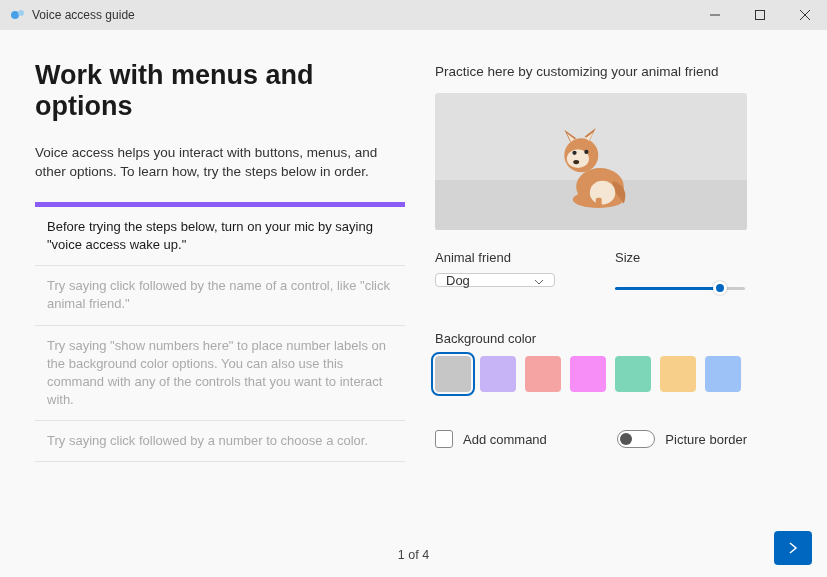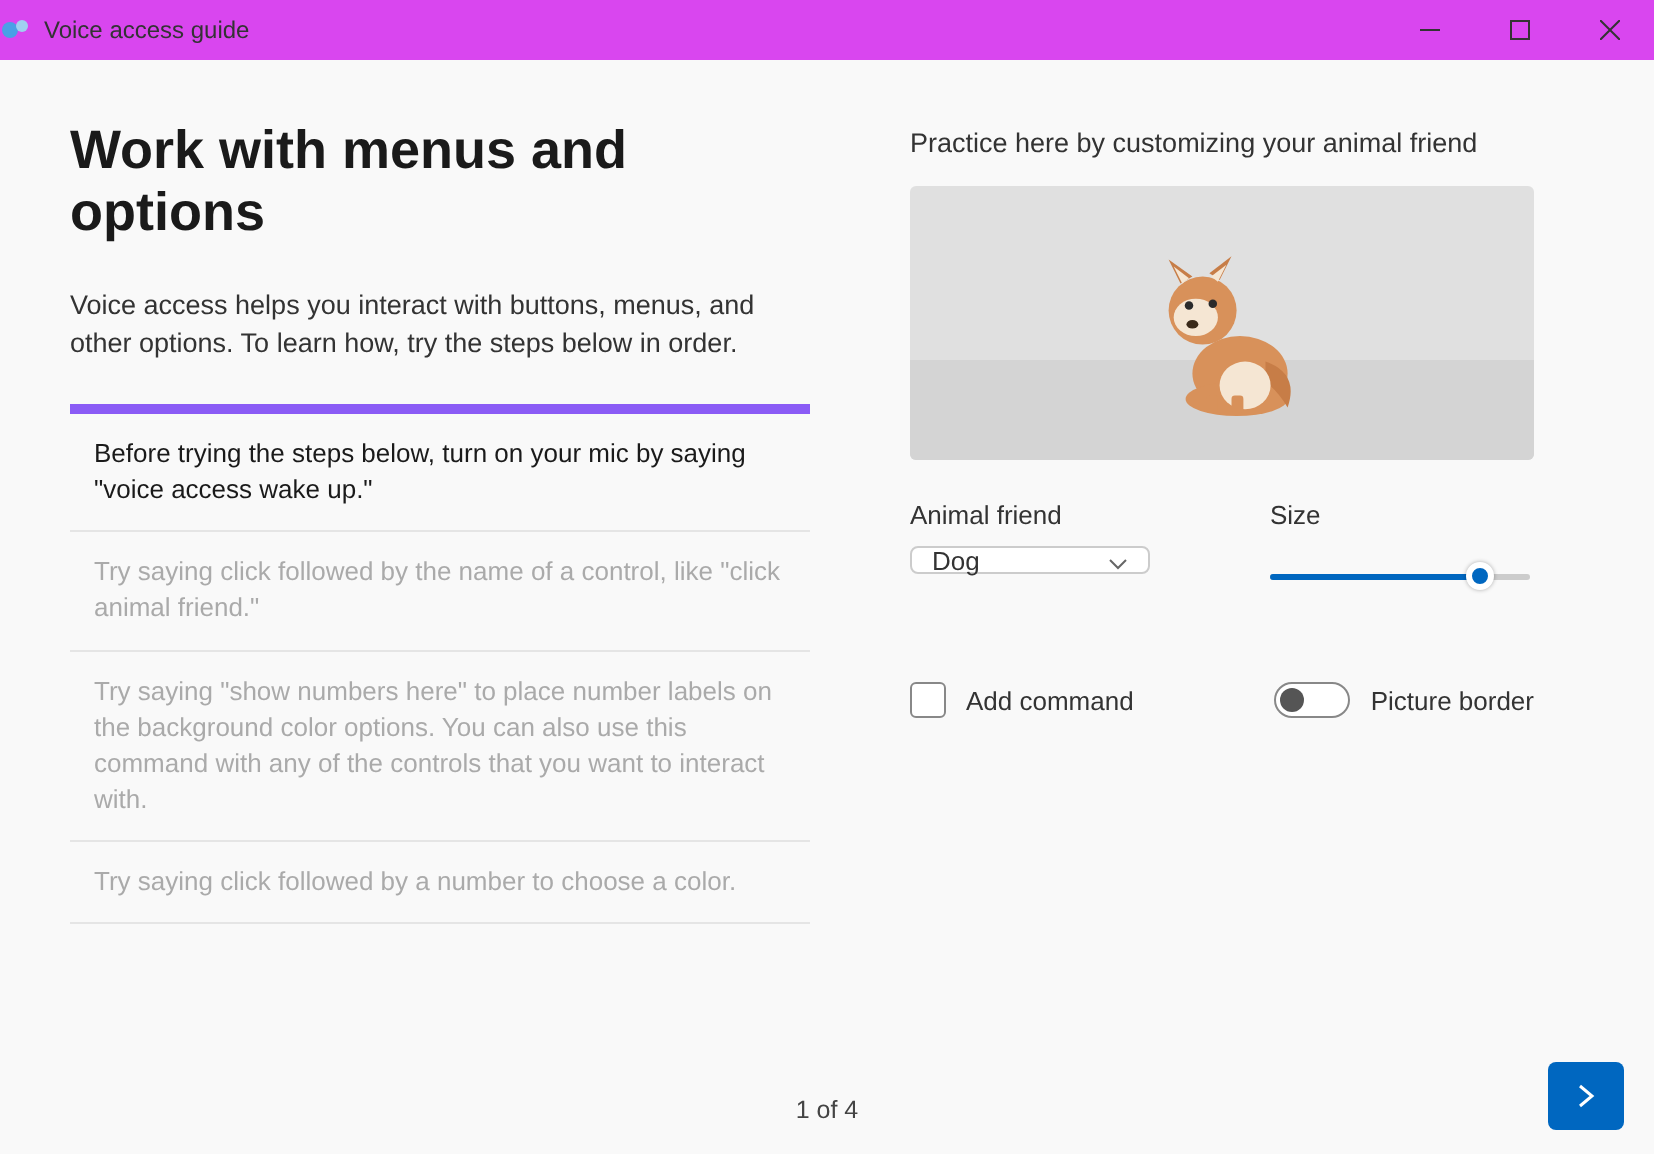--- a/index.html
+++ b/index.html
@@ -8,21 +8,22 @@
       background: #f9f9f9;
       width: 827px;
       height: 577px;
       overflow: hidden;
       position: relative;
     }
     .titlebar {
       height: 30px;
       display: flex;
       align-items: center;
-      background: #d946ef;
+      padding-left: 10px;
+      background: #e5e5e5;
     }
     .titlebar-icon {
       width: 16px;
       height: 16px;
       margin-right: 6px;
     }
     .titlebar-title {
       font-size: 12px;
       color: #333;
     }
@@ -36,21 +37,21 @@
       width: 45px;
       height: 30px;
       display: flex;
       align-items: center;
       justify-content: center;
       color: #333;
     }
     .content {
       display: flex;
       padding: 30px 35px 0 35px;
-      gap: 50px;
+      gap: 30px;
     }
     .left-panel {
       width: 370px;
     }
     .page-title {
       font-size: 27px;
       font-weight: 600;
       color: #1a1a1a;
       margin-bottom: 22px;
     }
@@ -311,20 +312,32 @@
       <div class="control-group">
         <span class="control-label">Size</span>
         <div class="slider">
           <div class="slider-track"></div>
           <div class="slider-fill"></div>
           <div class="slider-thumb"></div>
         </div>
       </div>
     </div>
 
+    <div class="bg-color-section">
+      <span class="control-label">Background color</span>
+      <div class="colors-row">
+        <div class="color-swatch selected" style="background:#c6c6c6"></div>
+        <div class="color-swatch" style="background:#c6b4f7"></div>
+        <div class="color-swatch" style="background:#f5a3a3"></div>
+        <div class="color-swatch" style="background:#f78df7"></div>
+        <div class="color-swatch" style="background:#7ed6b8"></div>
+        <div class="color-swatch" style="background:#f7cf8a"></div>
+        <div class="color-swatch" style="background:#9cc2f7"></div>
+      </div>
+    </div>
 
     <div class="bottom-controls">
       <div class="checkbox-group">
         <div class="checkbox"></div>
         <span class="checkbox-label">Add command</span>
       </div>
       <div class="toggle-group">
         <div class="toggle">
           <div class="toggle-knob"></div>
         </div>

